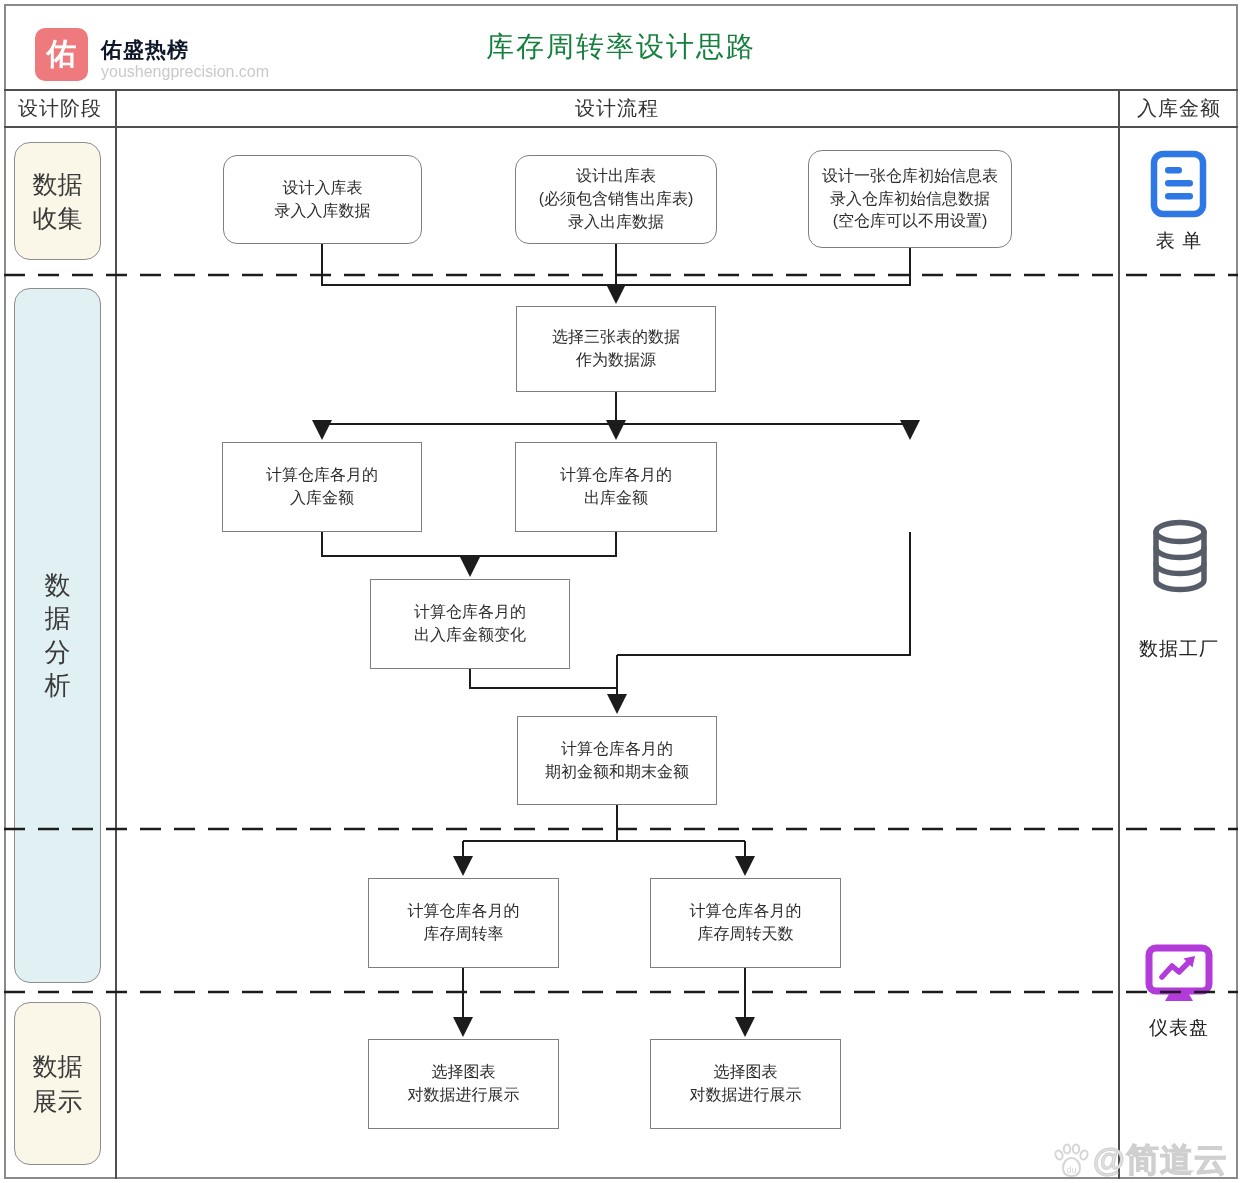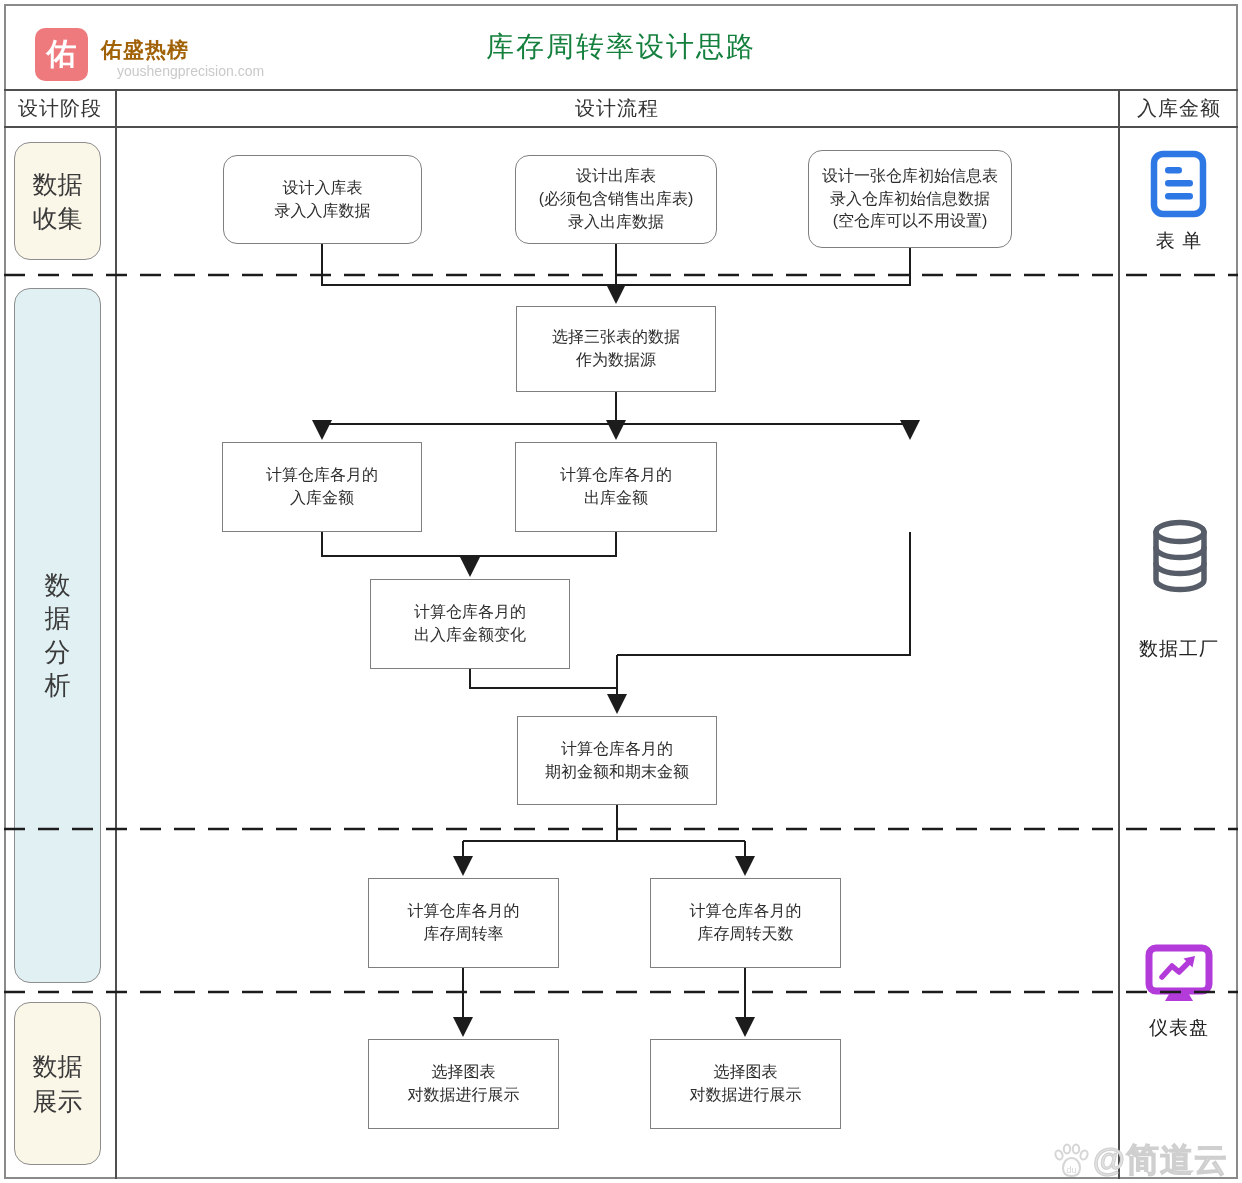--- a/index.html
+++ b/index.html
@@ -14,22 +14,22 @@
     border:2px solid #8a8a8a;
   }
   
   .gl { position:absolute; background:#4f4f4f; }
   
   .logo {
     position:absolute; left:35px; top:28px; width:53px; height:53px;
     background:#ee7a7d; border-radius:10px; color:#ffffff;
     font-size:30px; font-weight:bold; display:flex; align-items:center; justify-content:center;
   }
-  .brand { position:absolute; left:101px; top:36px; font-size:21px; font-weight:bold; color:#a16207; letter-spacing:1px; }
-  .brand-url { position:absolute; left:101px; top:63px; font-size:14px; color:#c9c9c9;margin-left:16px; }
+  .brand { position:absolute; left:101px; top:36px; font-size:21px; font-weight:bold; color:#0f172a; letter-spacing:1px; }
+  .brand-url { position:absolute; left:101px; top:63px; font-size:16px; color:#c9c9c9; }
   .title { position:absolute; left:0; top:28px; width:1242px; text-align:center; font-size:28px; color:#15803d; letter-spacing:2px; }
   .col-head { position:absolute; top:95px; font-size:20px; color:#333333; text-align:center; letter-spacing:1px; }
   
   .phase {
     position:absolute; left:14px; width:87px; background:#faf6e8;
     border:1.5px solid #8d8d8d; border-radius:16px;
     display:flex; align-items:center; justify-content:center; text-align:center;
     white-space:pre-line; font-size:25px; color:#3a3a3a; line-height:1.38;
   }
   .phase.blue { background:#e1f0f3; font-size:26px; line-height:1.28; }

